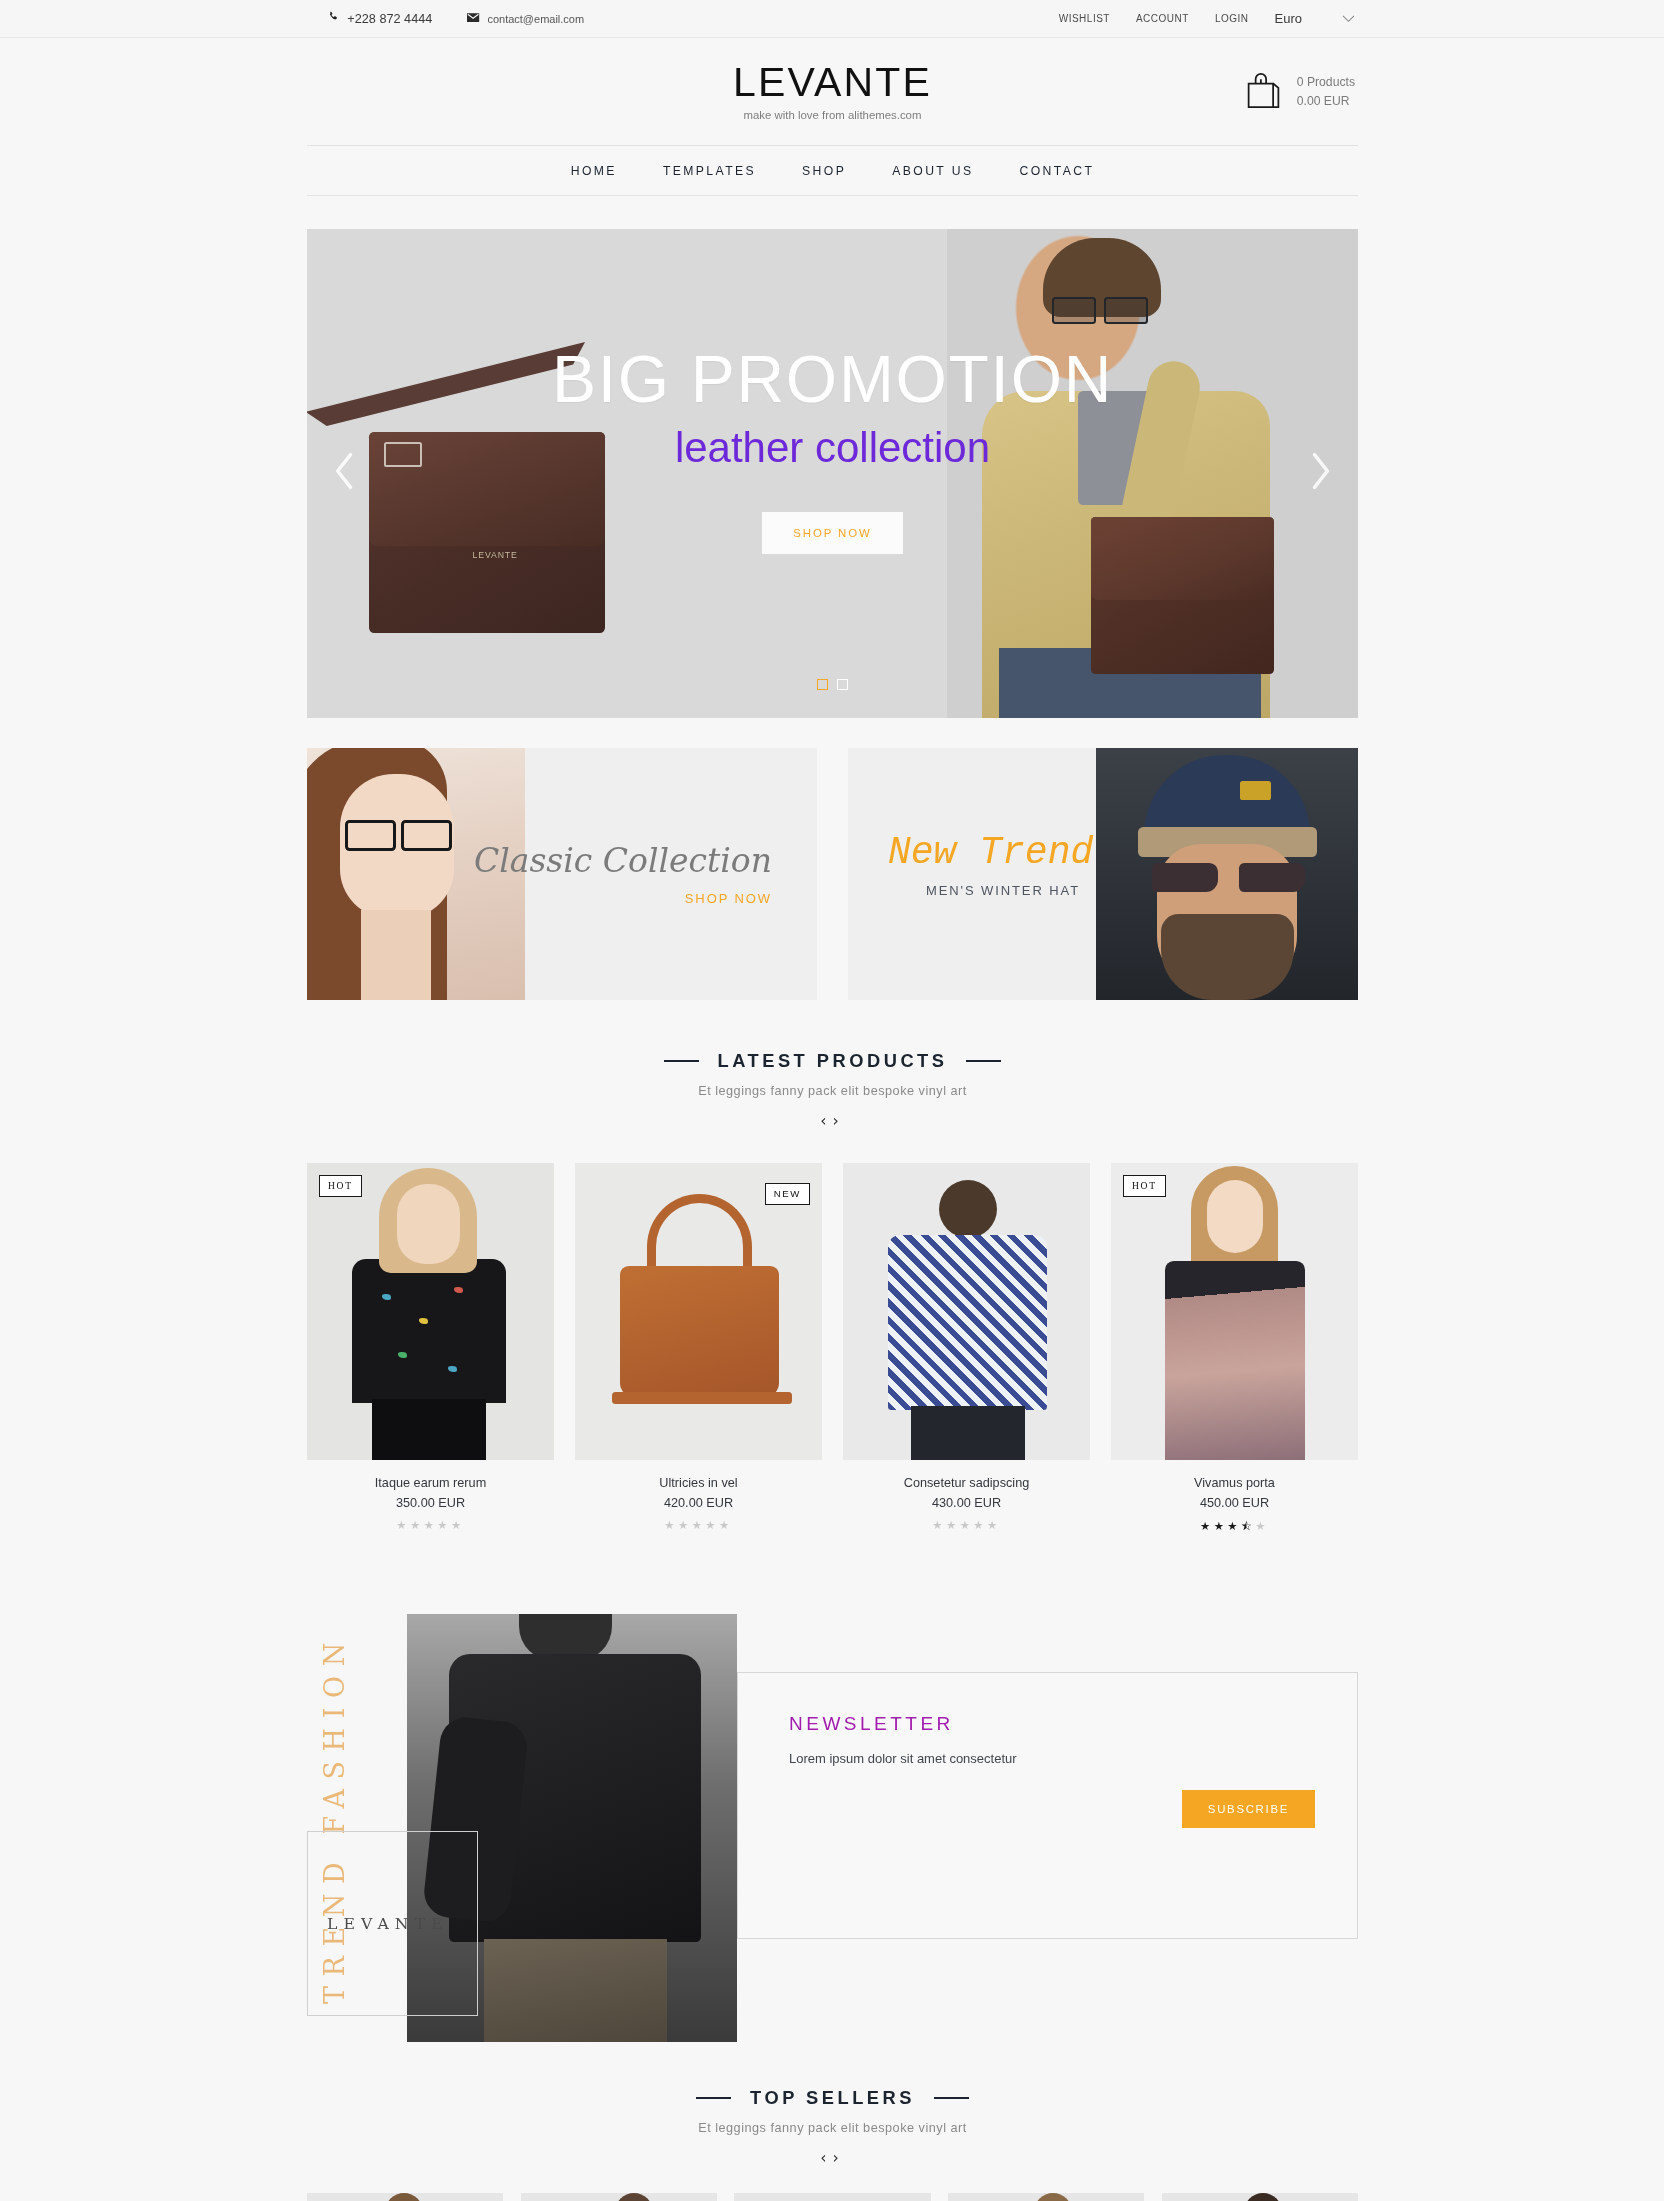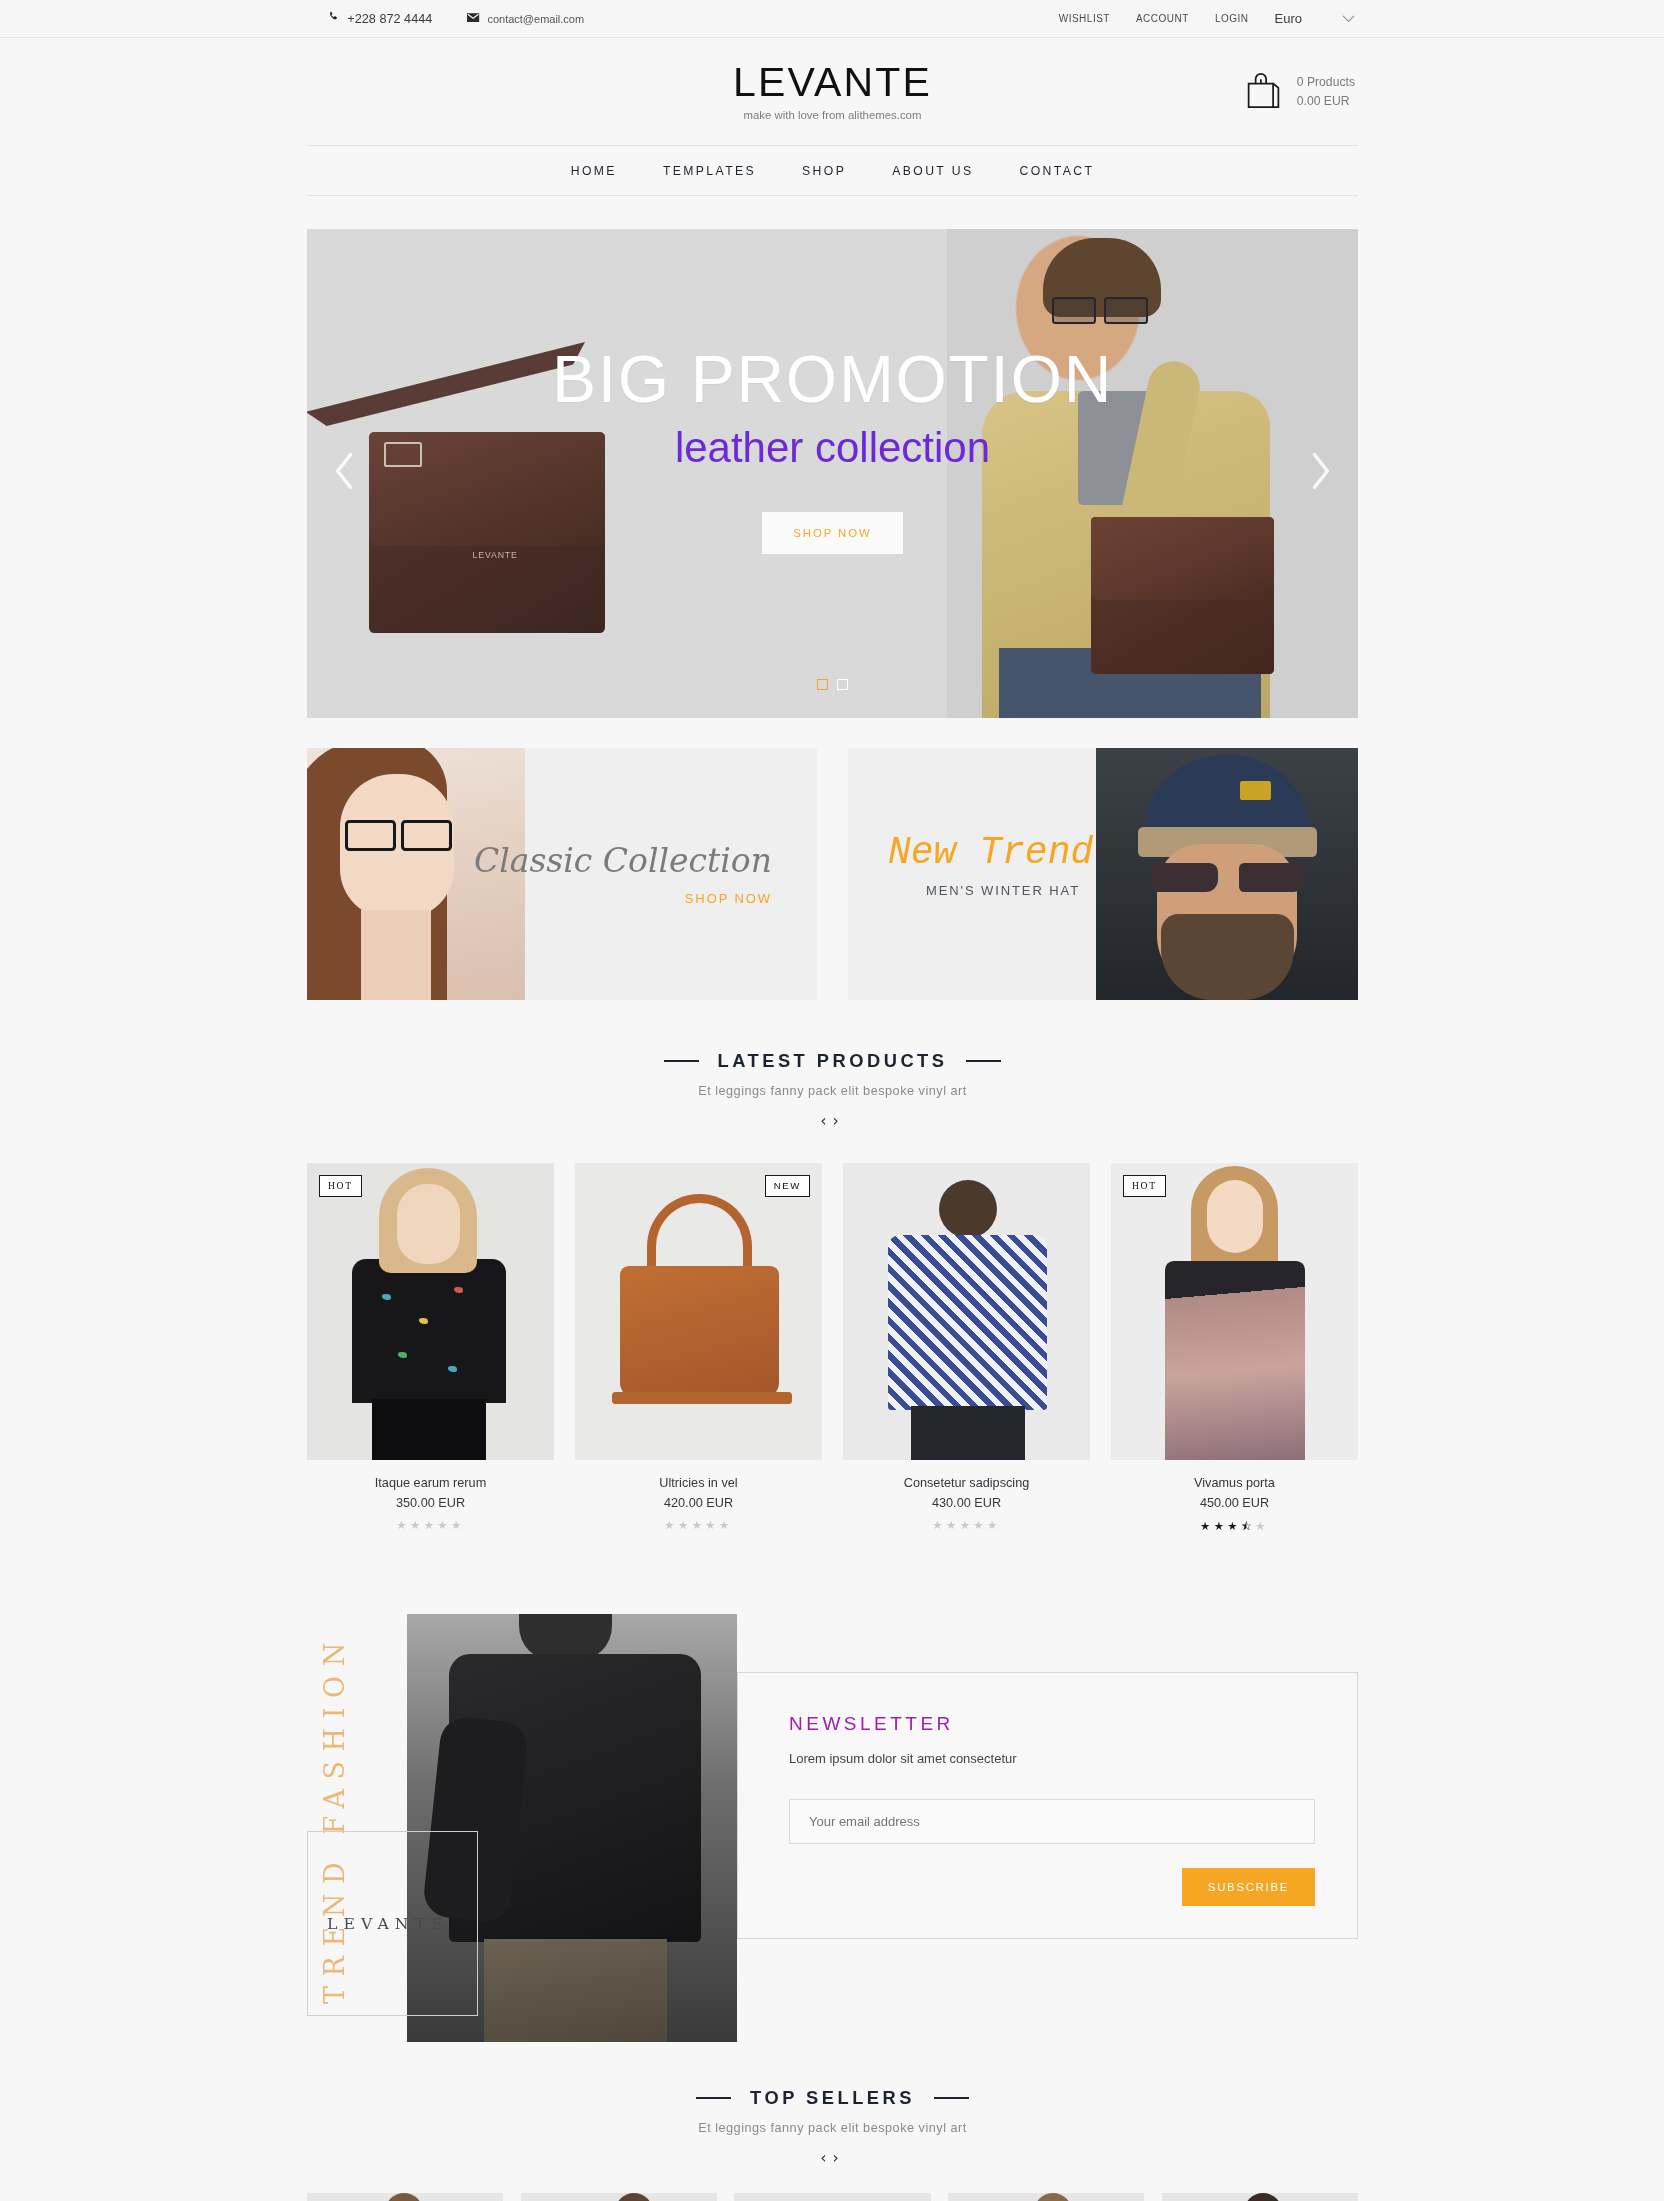--- a/index.html
+++ b/index.html
@@ -236,21 +236,21 @@
 
   
   .products { margin: 33px 307px 0; display: flex; gap: 21px; }
   .pcard { flex: 1; }
   .pimg { height: 297px; background: #e6e6e6; position: relative; overflow: hidden; }
   .badge {
     position: absolute; top: 12.2px; font-size: 9.6px; letter-spacing: 1.6px;
     border: 0.9px solid #1a1a1a; background: #fff; color: #111; padding: 4.4px 7.9px;
   }
   .badge.hot { left: 12.2px; font-family: Liberation Serif, serif; }
-  .badge.new { right: 12.2px; }
+  .badge.new { right: 12.2px; margin-top: 8px; }
   .pname { text-align: center; font-size: 12.7px; color: #33373d; margin-top: 16.6px; }
   .pprice { text-align: center; font-size: 12.7px; color: #33373d; margin-top: 6.1px; }
   .prate { text-align: center; margin-top: 7.9px; font-size: 11.4px; letter-spacing: 3.5px; color: #c9c9c9; }
   .prate .on { color: #1a1a1a; }
   
   .art-blouse { position:absolute; left:0; top:0; right:0; bottom:0; background:#e4e4e2; }
   .ab-hair { position:absolute; left:72px; top:5.2px; width:98px; height:105px; background:#d9b98c; border-radius:51px 51px 12.2px 12.2px;}
   .ab-face { position:absolute; left:90px; top:21px; width:63px; height:80px; background:#f0d6bd; border-radius:30px 30px 28px 28px;}
   .ab-top  { position:absolute; left:45px; top:96px; width:154px; height:144px; background:#171719; border-radius:14px 14px 0 0;}
   .ab-bird { position:absolute; width:8.7px; height:6.1px; background:#4aa6c2; border-radius:40% 60% 30% 70%;}
@@ -542,21 +542,20 @@
         <div class="tp-coat"></div>
       <div class="tp-sleeve"></div>
         <div class="tp-legs"></div>
     </div>
     <div class="lev-box">
       <span>LEVANTE</span>
     </div>
     <div class="news-box">
       <div class="news-title">NEWSLETTER</div>
       <div class="news-sub">Lorem ipsum dolor sit amet consectetur</div>
-      <input class="news-input" type="text" placeholder="Your email address" style="">
       <button class="news-btn">SUBSCRIBE</button>
     </div>
   </div>
 
   <div class="sec-head">
     <div class="sec-title">
       <span class="bar"></span>
       <span>TOP SELLERS</span>
       <span class="bar"></span>
     </div>

